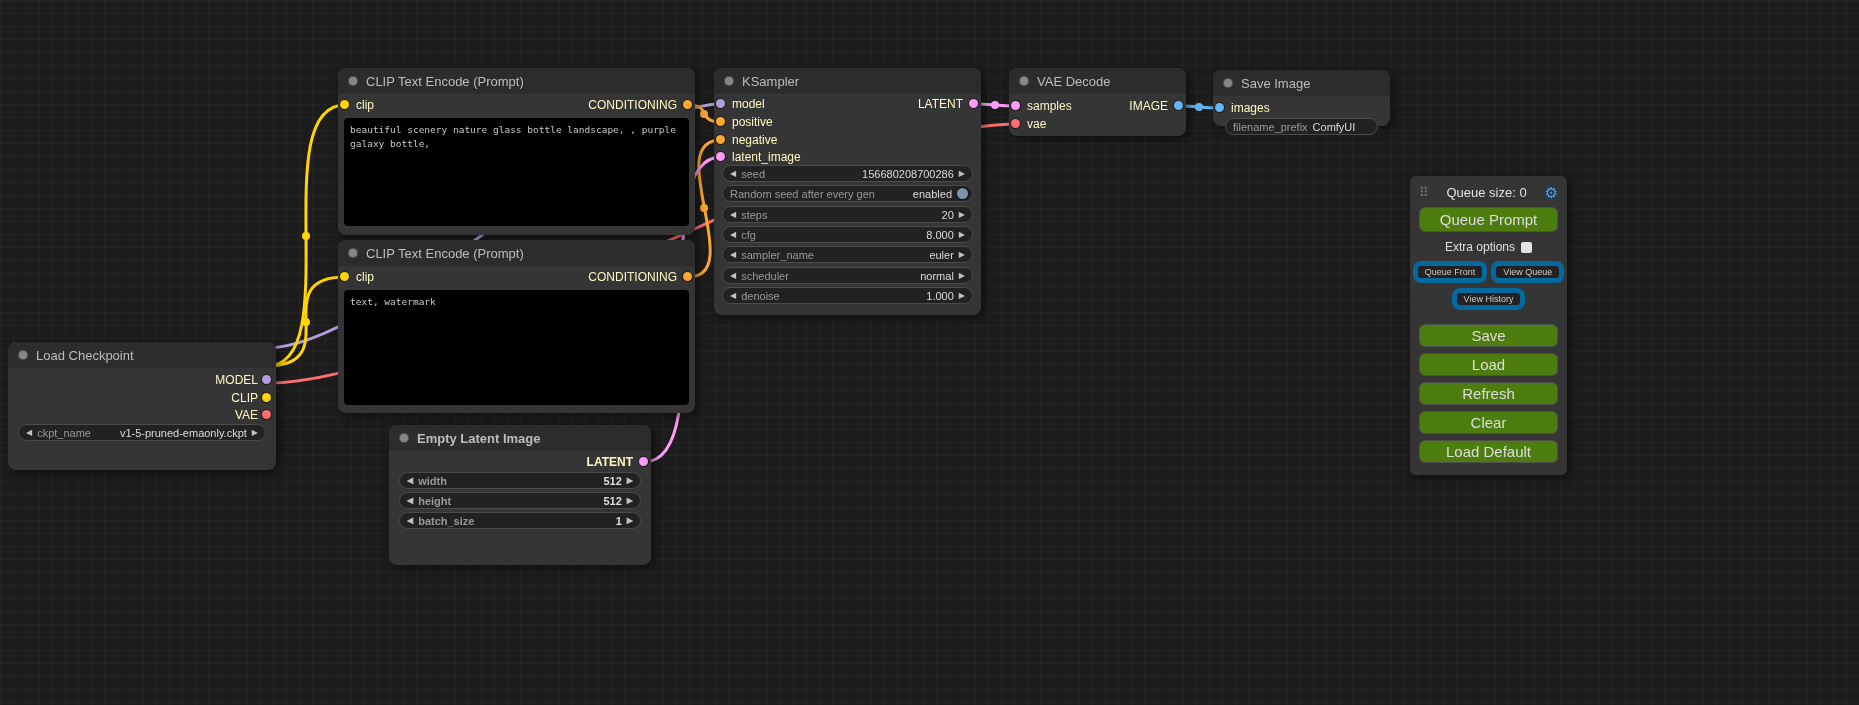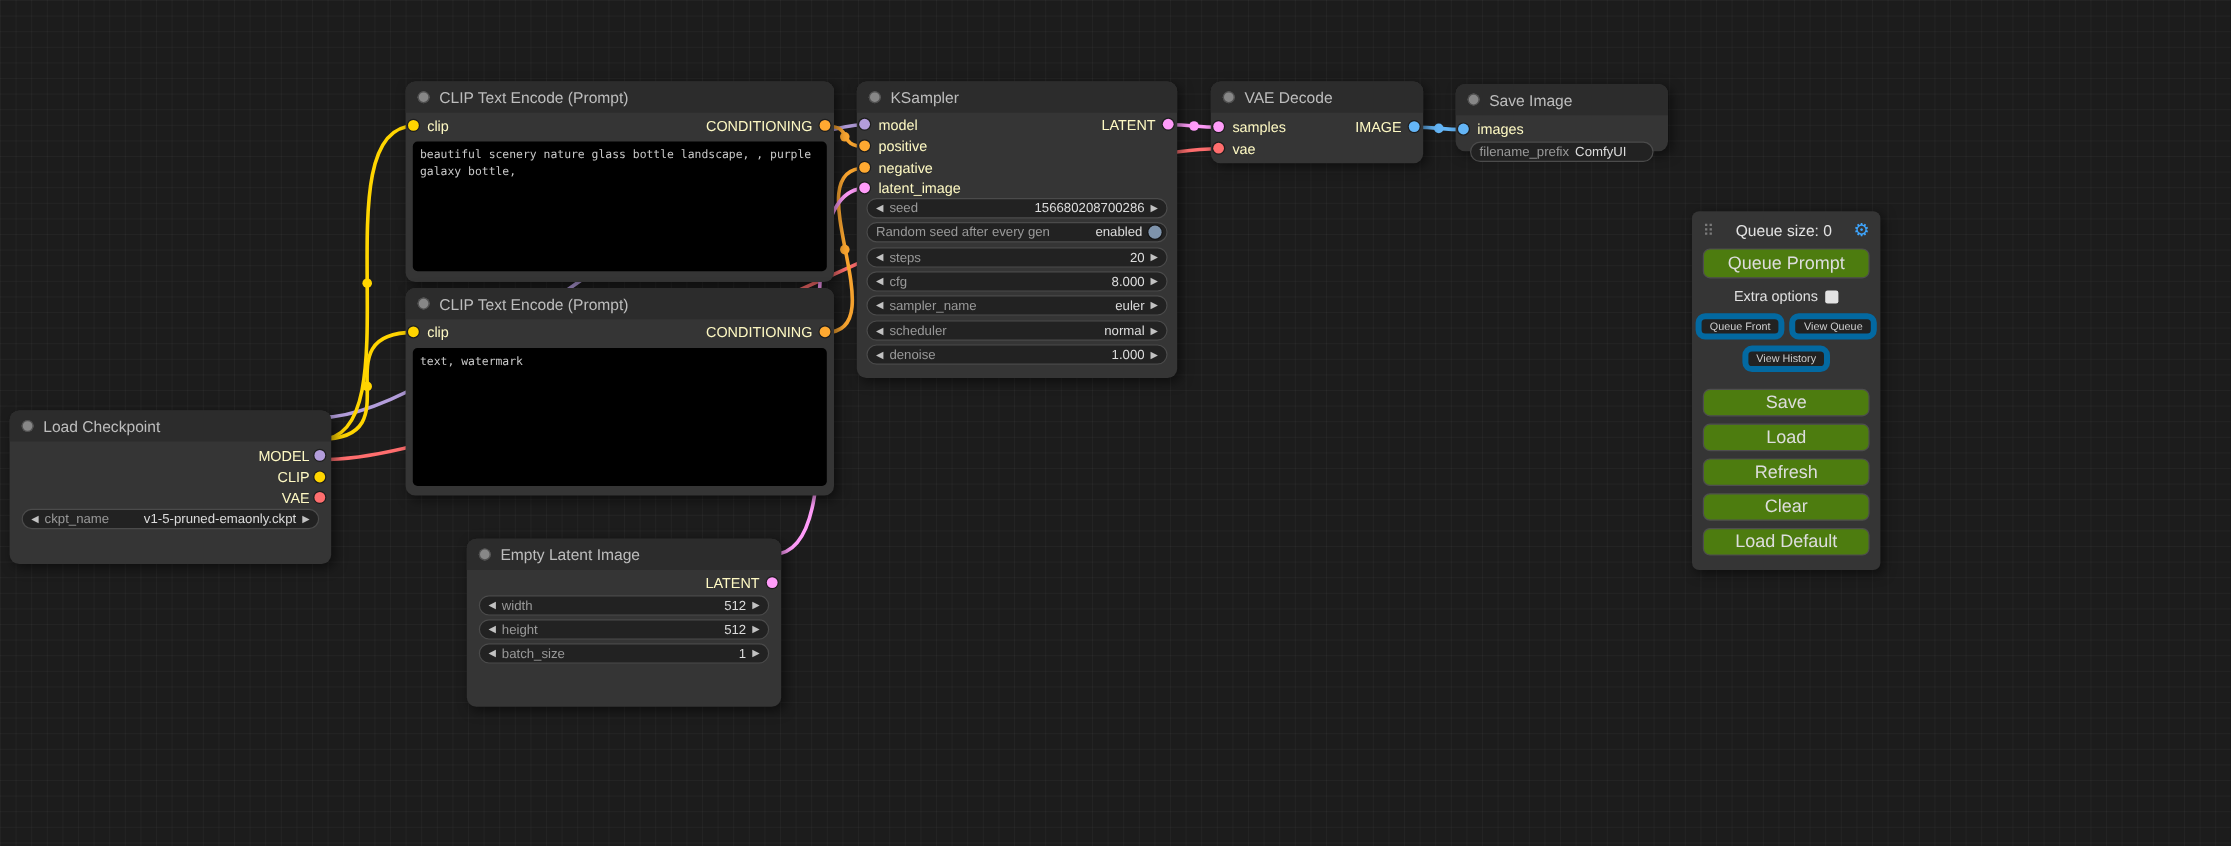--- a/index.html
+++ b/index.html
@@ -131,21 +131,21 @@
       <span class="collapse-dot"></span>
       <span>CLIP Text Encode (Prompt)</span>
     </div>
     <span class="dot" style="left:2px;top:32px;background:#FFD500;"></span>
     <span class="slot-label" style="top:30px;left:18px;">clip</span>
     <span class="slot-label right" style="top:30px;right:18px;">CONDITIONING</span>
     <span class="dot" style="left:345px;top:32px;background:#FFA931;"></span>
     <div class="textarea" style="left:6px;top:50px;width:345px;height:115px;">text, watermark</div>
   </div>
 
-  <div class="node" style="left:389px;top:449px;width:262px;height:140px;">
+  <div class="node" style="left:389px;top:425px;width:262px;height:140px;font-weight:bold;">
     <div class="ntitle">
       <span class="collapse-dot"></span>
       <span>Empty Latent Image</span>
     </div>
     <span class="slot-label right" style="top:30px;right:18px;">LATENT</span>
     <span class="dot" style="left:250px;top:32px;background:#FF9CF9;"></span>
     <div class="widget" style="left:10px;top:47px;width:242px;">
       <span class="arrow">◀</span>
       <span>width</span>
       <span class="wvalue">512</span>

